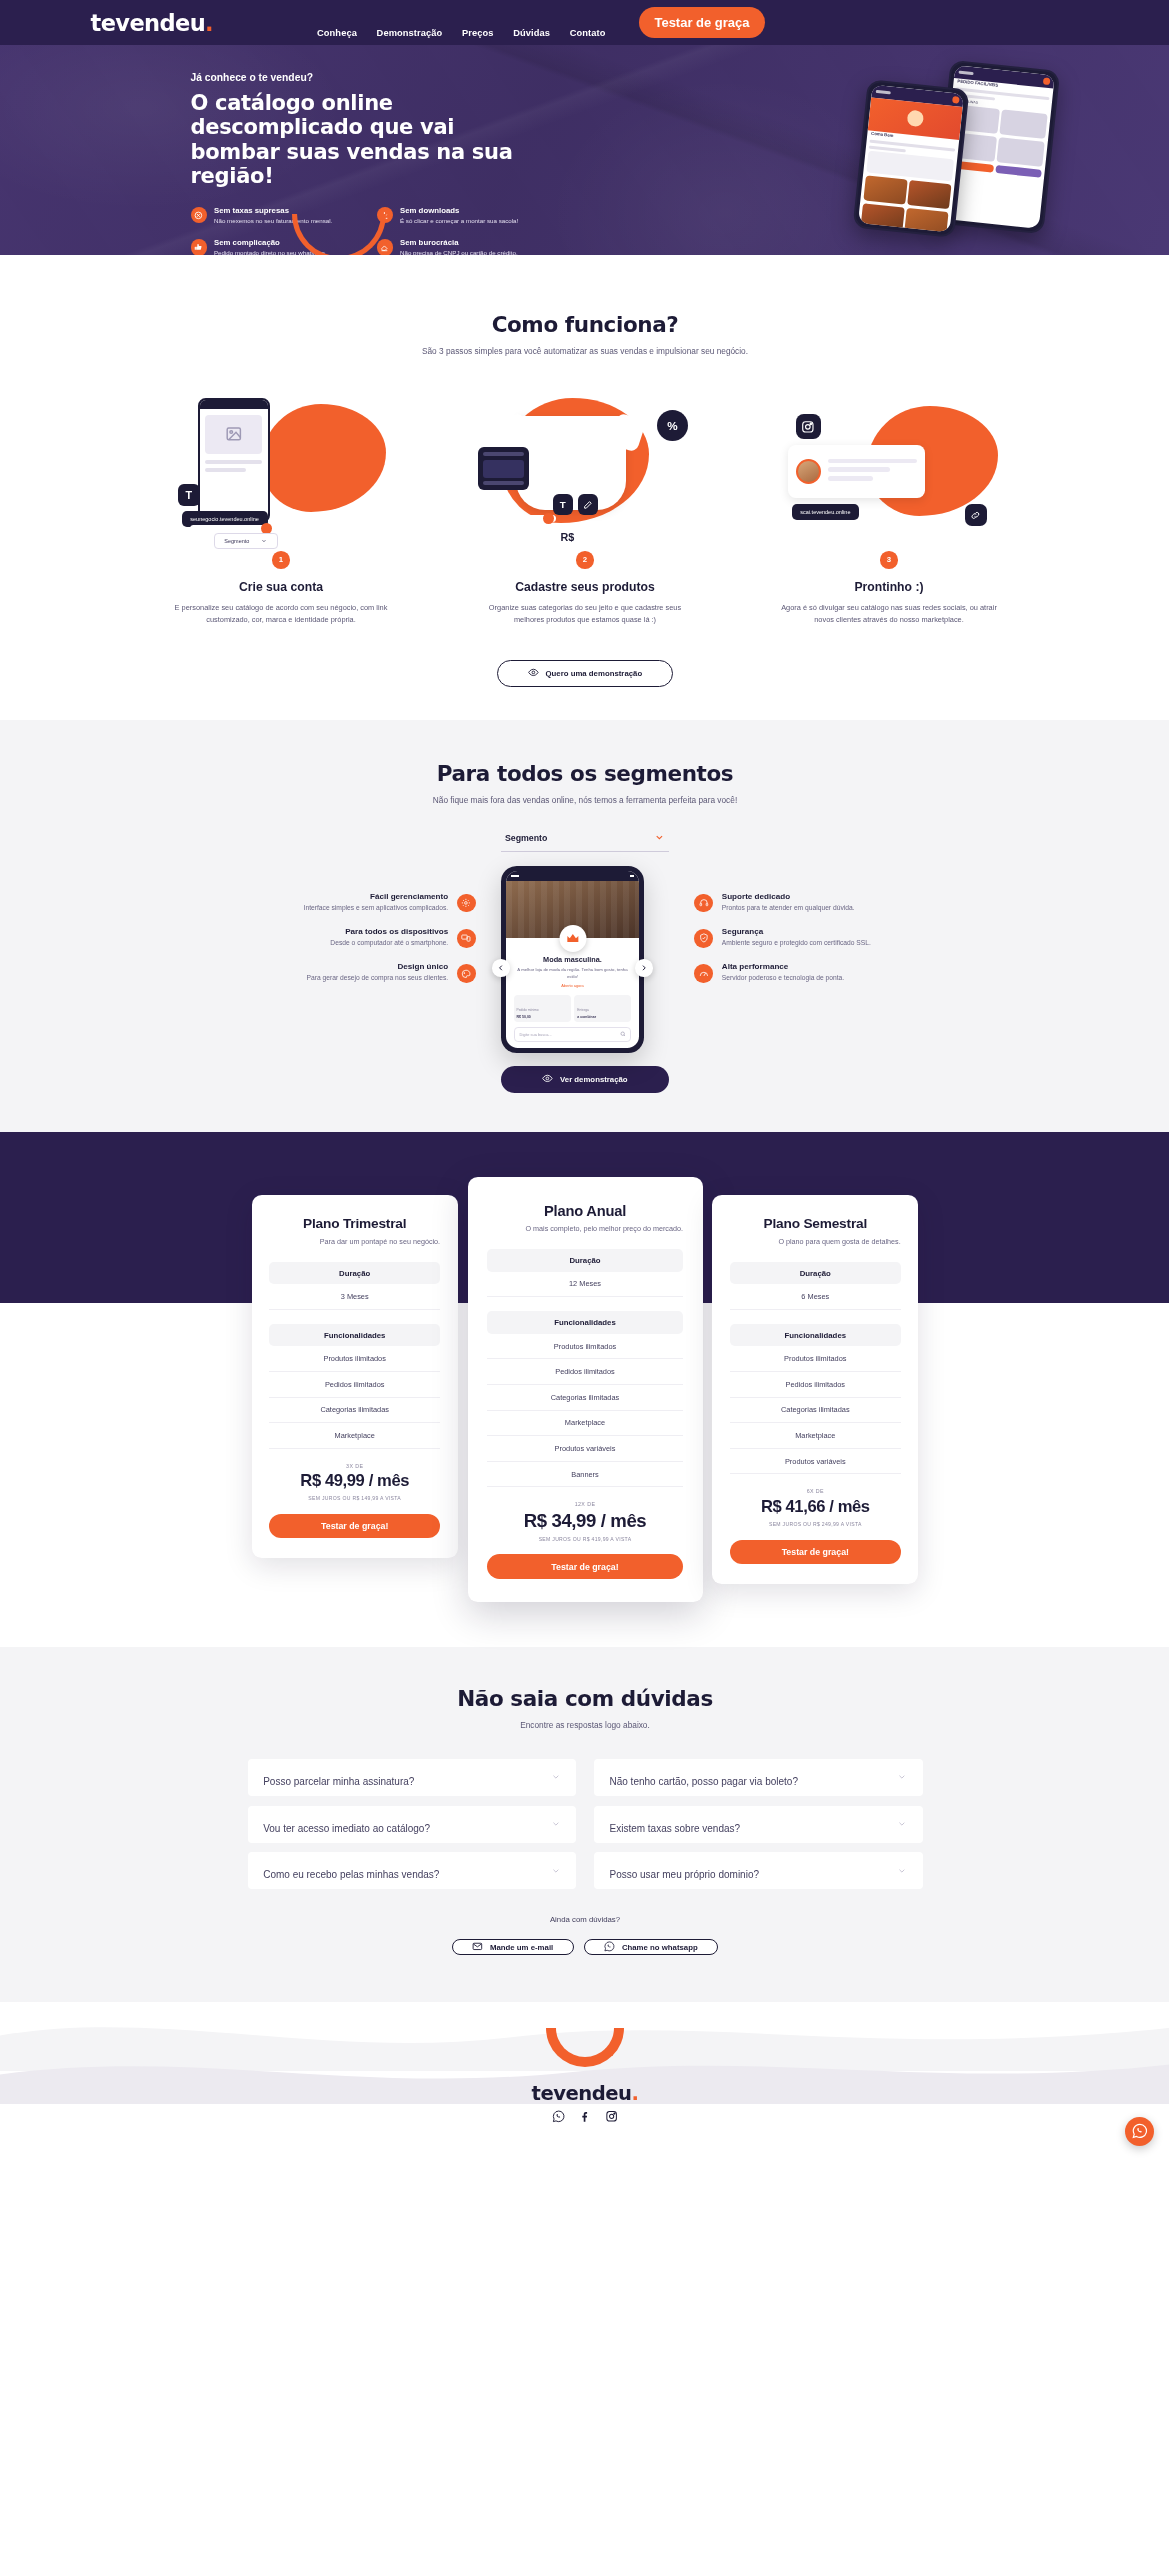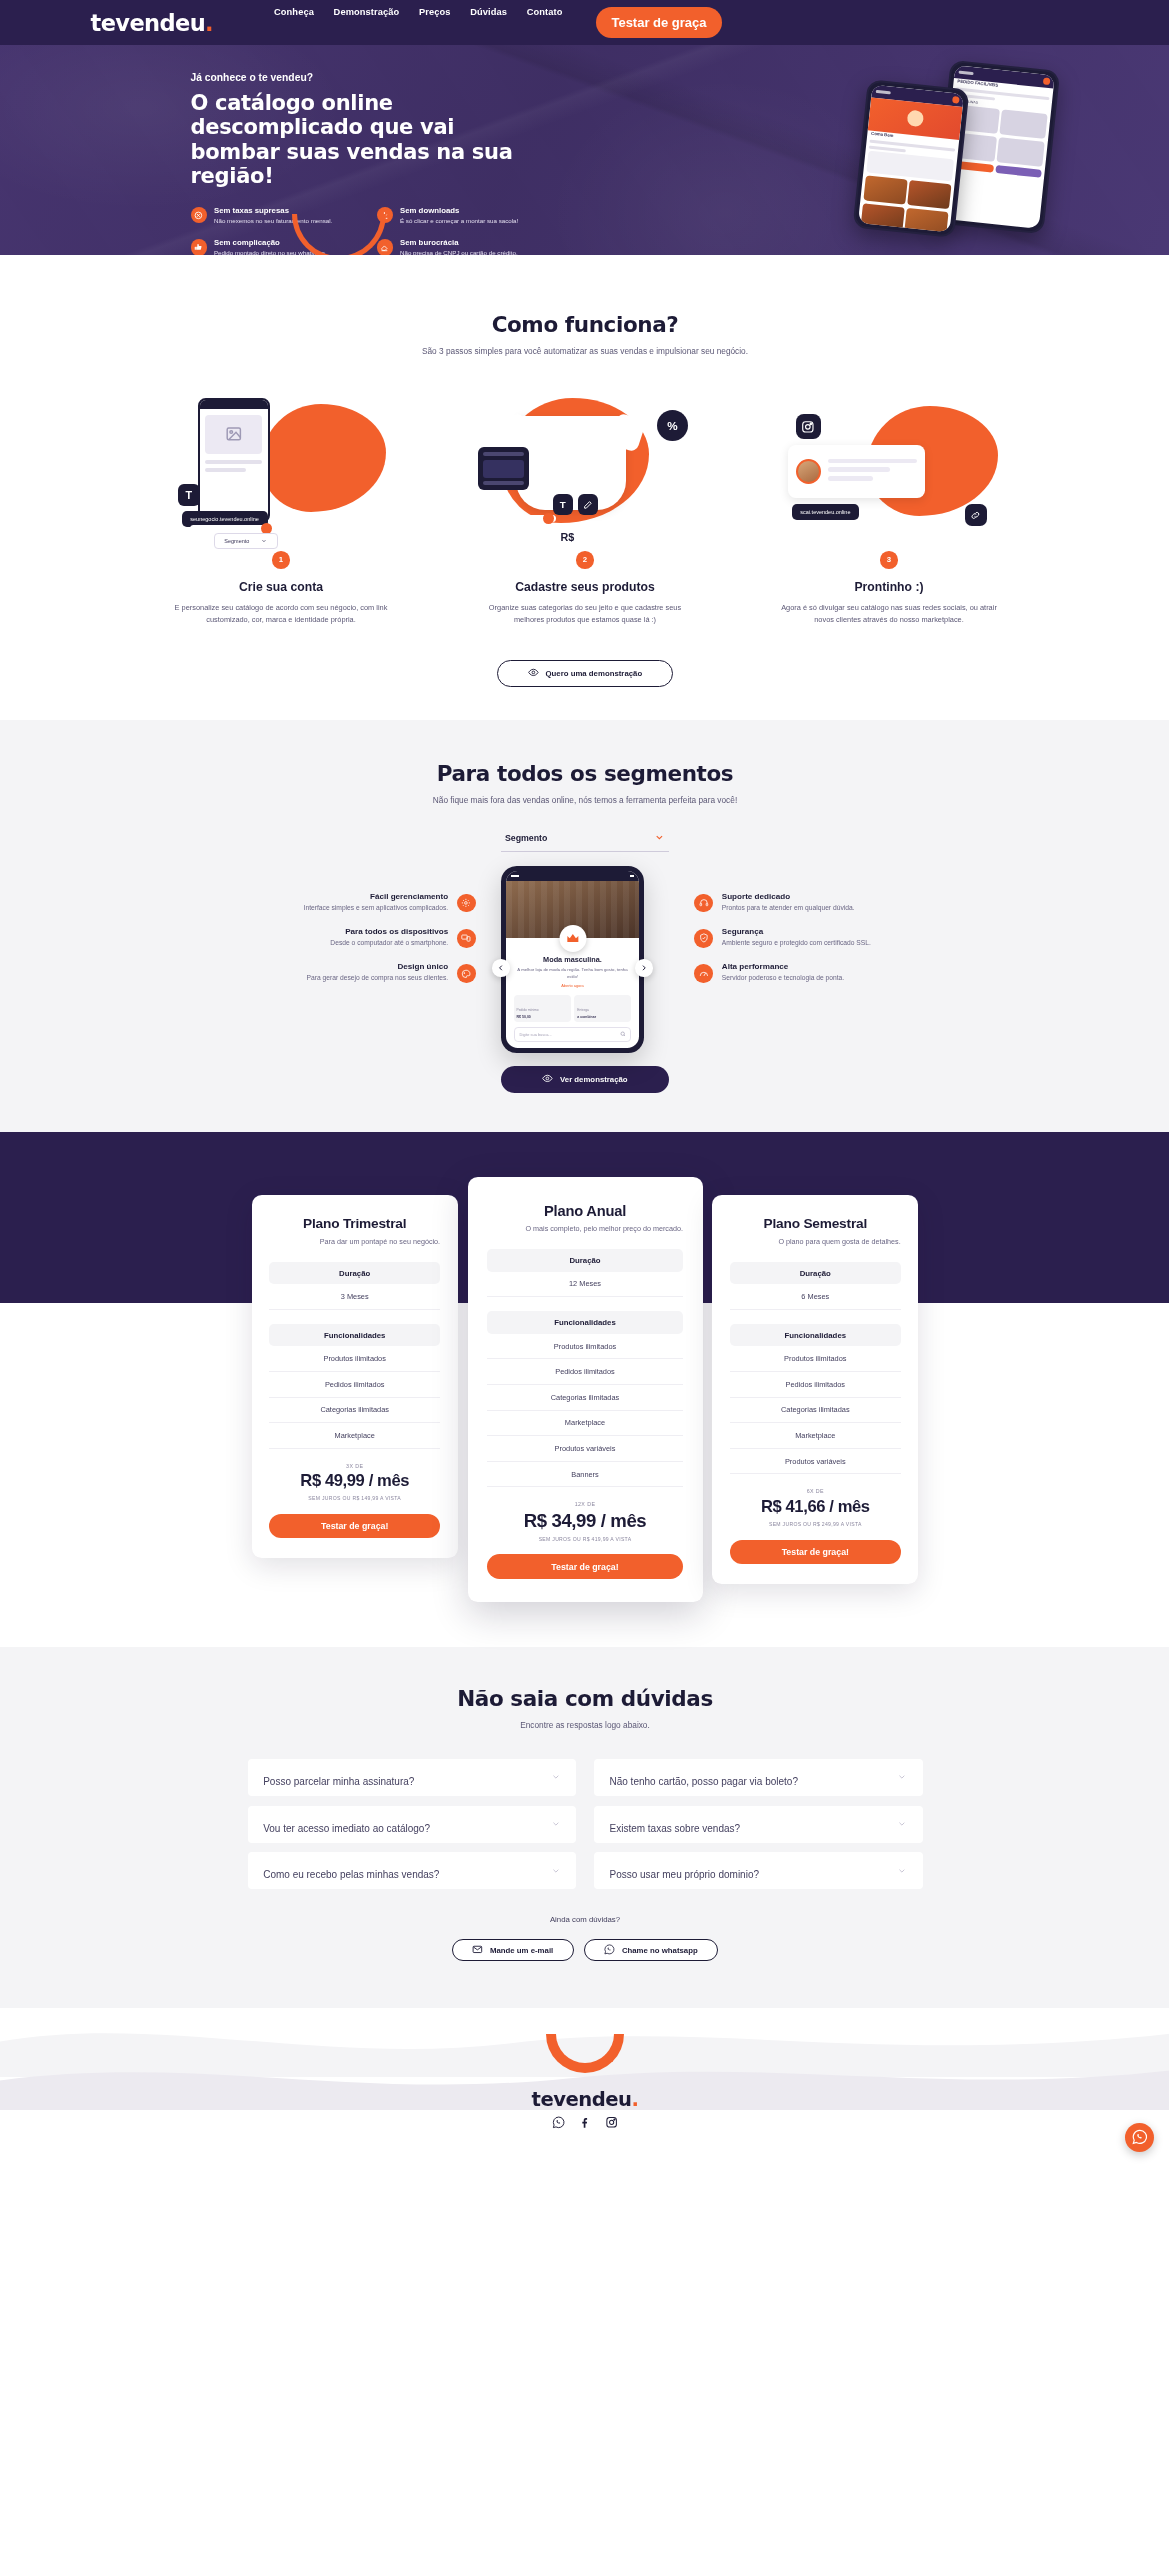--- a/index.html
+++ b/index.html
@@ -17,21 +17,21 @@
   .navbar{
     height:45px;background:#2b1f4e;display:flex;align-items:center;
     position:relative;z-index:40;
   }
   .nav-inner{width:989px;margin:0 auto;display:flex;align-items:center;}
   .brand{
     color:#fff;font-size:22.5px;font-weight:bold;letter-spacing:-0.6px;
     font-family:"DejaVu Sans", sans-serif;
   }
   .brand .dot{color:#f2602c;}
-  .nav-links{display:flex;align-items:flex-start;gap:19.6px;margin-left:61px;}
+  .nav-links{display:flex;align-items:flex-end;gap:19.6px;margin-left:104px;}
   .nav-link{
     color:#fff;font-size:9.3px;font-weight:bold;text-decoration:none;
     white-space:nowrap;letter-spacing:0.1px;
   }
   .nav-cta{
     background:#f2602c;color:#fff;font-size:13px;font-weight:bold;
     border:none;border-radius:15.7px;padding:7.8px 15.7px;margin-left:13.7px;
     white-space:nowrap;cursor:pointer;
   }
 
@@ -327,21 +327,21 @@
   }
   .faq-item{
     background:#fff;border-radius:3.9px;height:37px;display:flex;align-items:center;
     justify-content:space-between;padding:0 15.7px;cursor:pointer;
   }
   .faq-q{font-size:10px;color:#44405f;margin-top:8px;}
   .faq-item svg{width:9.8px;height:9.8px;}
   .faq-more{text-align:center;font-size:7.8px;color:#44405f;margin-top:25.4px;}
   .faq-btns{display:flex;justify-content:center;gap:9.8px;margin-top:15.7px;}
   .faq-btn{
-    display:flex;align-items:center;gap:6.9px;height:22px;padding:0 19.6px;
+    display:flex;align-items:center;gap:6.9px;height:16px;padding:0 19.6px;
     border:1.4px solid #1d1b36;border-radius:14.7px;background:#fff;
     font-size:7.8px;font-weight:bold;color:#1d1b36;cursor:pointer;
     font-family:"Liberation Sans",sans-serif;
   }
   .faq-btn svg{width:10.8px;height:10.8px;}
 
   
   .footer{position:relative;background:#fff;height:157px;overflow:hidden;}
   .wave{position:absolute;left:0;width:100%;}
   .foot-smile{

